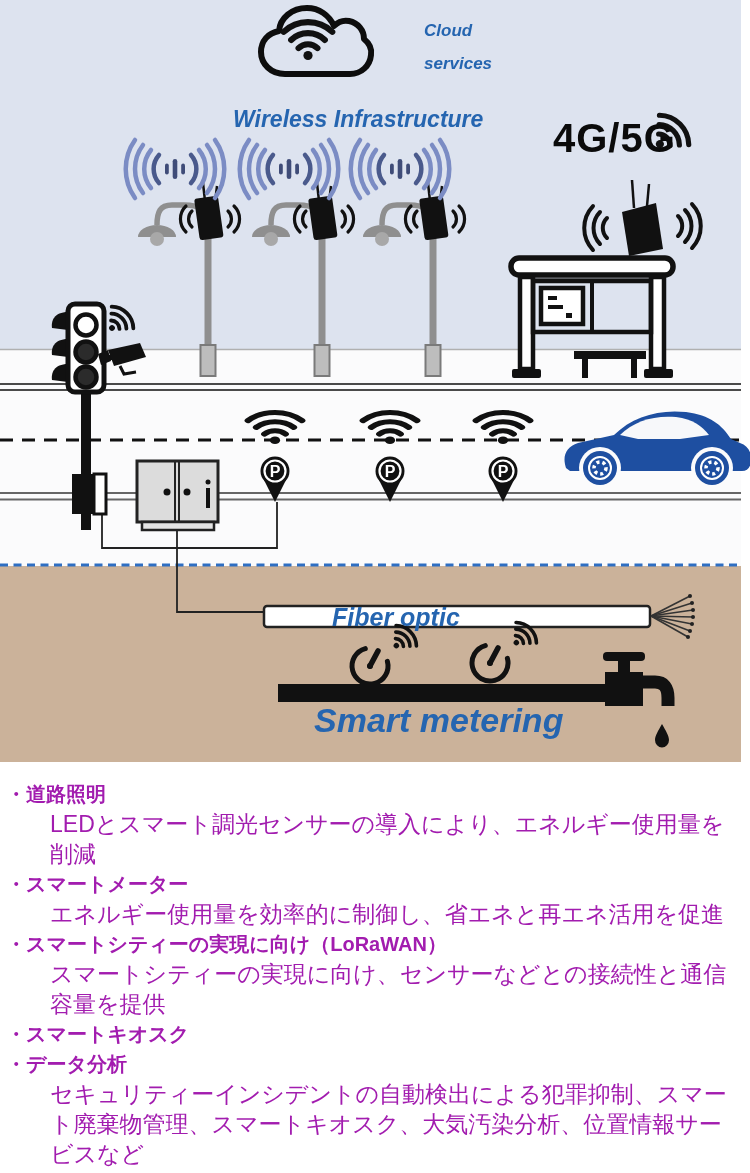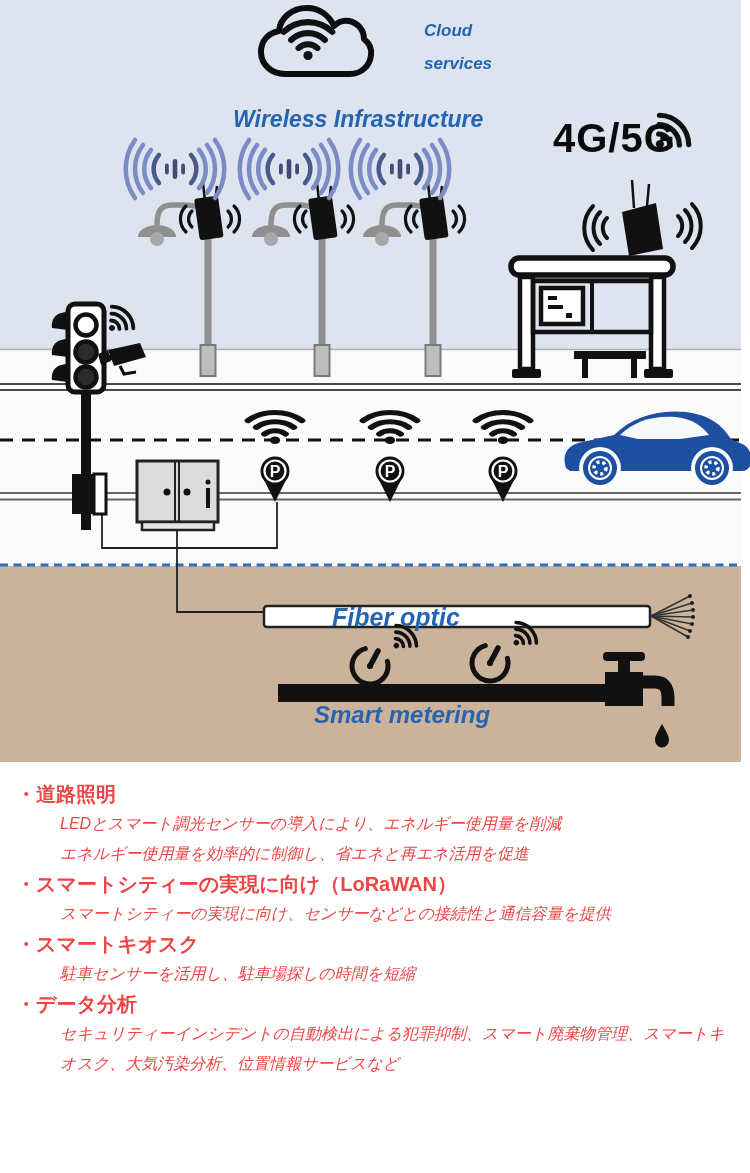--- a/index.html
+++ b/index.html
@@ -5,24 +5,24 @@
   html,body{margin:0;padding:0;}
   body{width:750px;background:#fff;font-family:"Liberation Sans",sans-serif;}
   .page{position:relative;width:750px;height:1173px;background:#fff;overflow:hidden;}
   .scene{position:relative;width:750px;height:765px;}
   .scene svg{position:absolute;left:0;top:0;}
   .lbl{position:absolute;color:#2565b0;font-weight:bold;font-style:italic;white-space:nowrap;}
   .lbl-cloud{left:376px;top:14px;font-size:17px;line-height:33px;margin-left:48px;}
   .lbl-wireless{left:197px;top:106px;font-size:23px;margin-left:36px;}
   .lbl-cell{left:553px;top:116px;font-size:40px;font-style:normal;color:#0b0b0b;letter-spacing:1px;font-weight:bold;}
   .lbl-fiber{left:332px;top:575px;font-size:25px;margin-top:28px;}
-  .lbl-smart{left:314px;top:701px;font-size:24px;}
-  .features{padding:14px 10px 0 16px;color:#ef4444;}
+  .lbl-smart{left:314px;top:701px;font-size:34px;}
+  .features{padding:14px 10px 0 6px;color:#a21caf;}
   .feat-title{font-size:20px;font-weight:bold;line-height:30px;}
-  .feat-desc{font-size:16px;line-height:30px;padding-left:44px;font-style:italic;}
+  .feat-desc{font-size:23px;line-height:30px;padding-left:44px;}
   .pin-letter{font:bold 16px "Liberation Sans",sans-serif;fill:#fff;}
 </style>
 </head>
 <body>
 
 <div class="page">
 
   <div class="scene">
     <svg width="750" height="765" viewBox="0 0 750 765">
       <defs>
@@ -247,22 +247,22 @@
     </div>
     <div class="lbl lbl-wireless">Wireless Infrastructure</div>
     <div class="lbl lbl-cell">4G/5G</div>
     <div class="lbl lbl-fiber">Fiber optic</div>
     <div class="lbl lbl-smart">Smart metering</div>
   </div>
 
   <div class="features">
     <div class="feat-title">・道路照明</div>
     <div class="feat-desc">LEDとスマート調光センサーの導入により、エネルギー使用量を削減</div>
+    <div class="feat-title">・スマートメーター</div>
     <div class="feat-desc">エネルギー使用量を効率的に制御し、省エネと再エネ活用を促進</div>
     <div class="feat-title">・スマートシティーの実現に向け（LoRaWAN）</div>
     <div class="feat-desc">スマートシティーの実現に向け、センサーなどとの接続性と通信容量を提供</div>
     <div class="feat-title">・スマートキオスク</div>
-    <div class="feat-desc">駐車センサーを活用し、駐車場探しの時間を短縮</div>
     <div class="feat-title">・データ分析</div>
     <div class="feat-desc">セキュリティーインシデントの自動検出による犯罪抑制、スマート廃棄物管理、スマートキオスク、大気汚染分析、位置情報サービスなど</div>
   </div>
 
 </div>
 
 </body></html>

